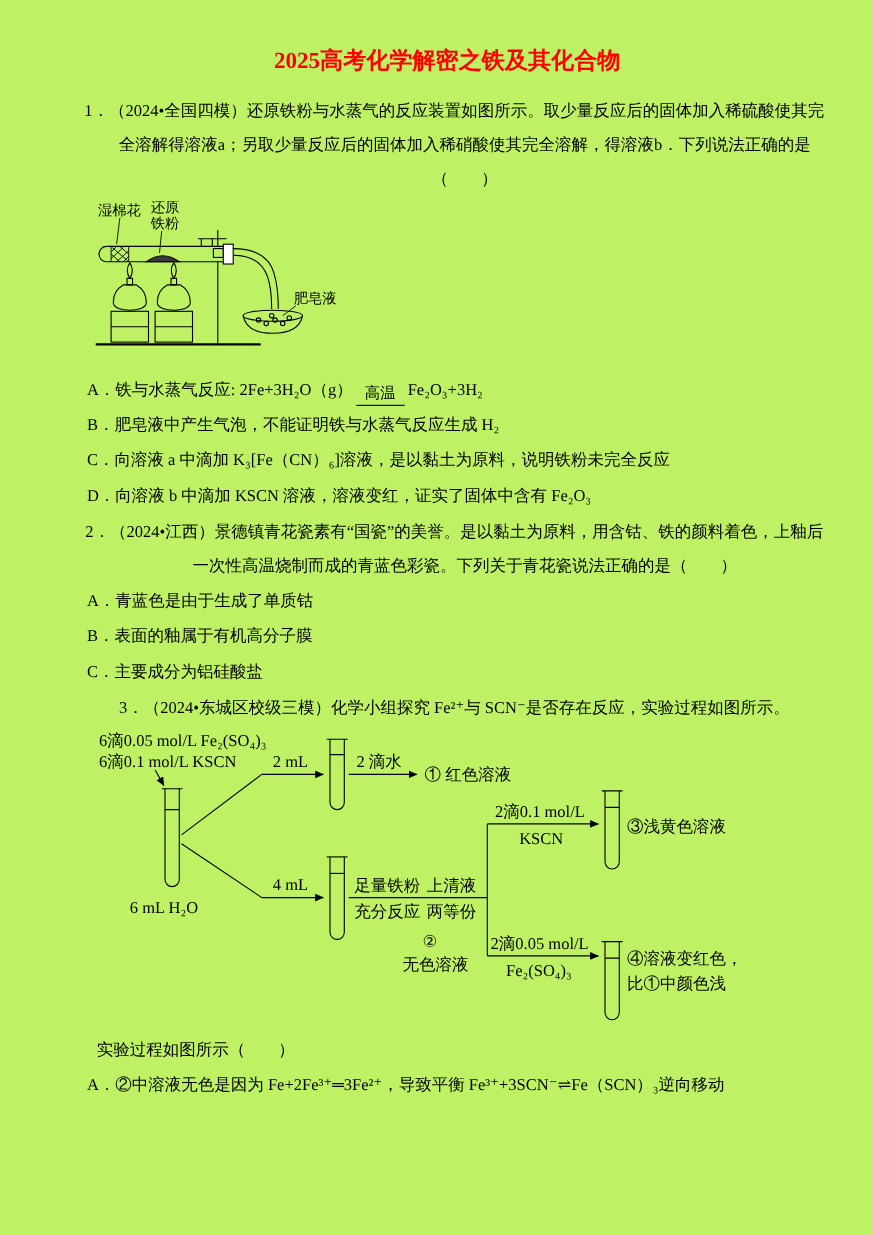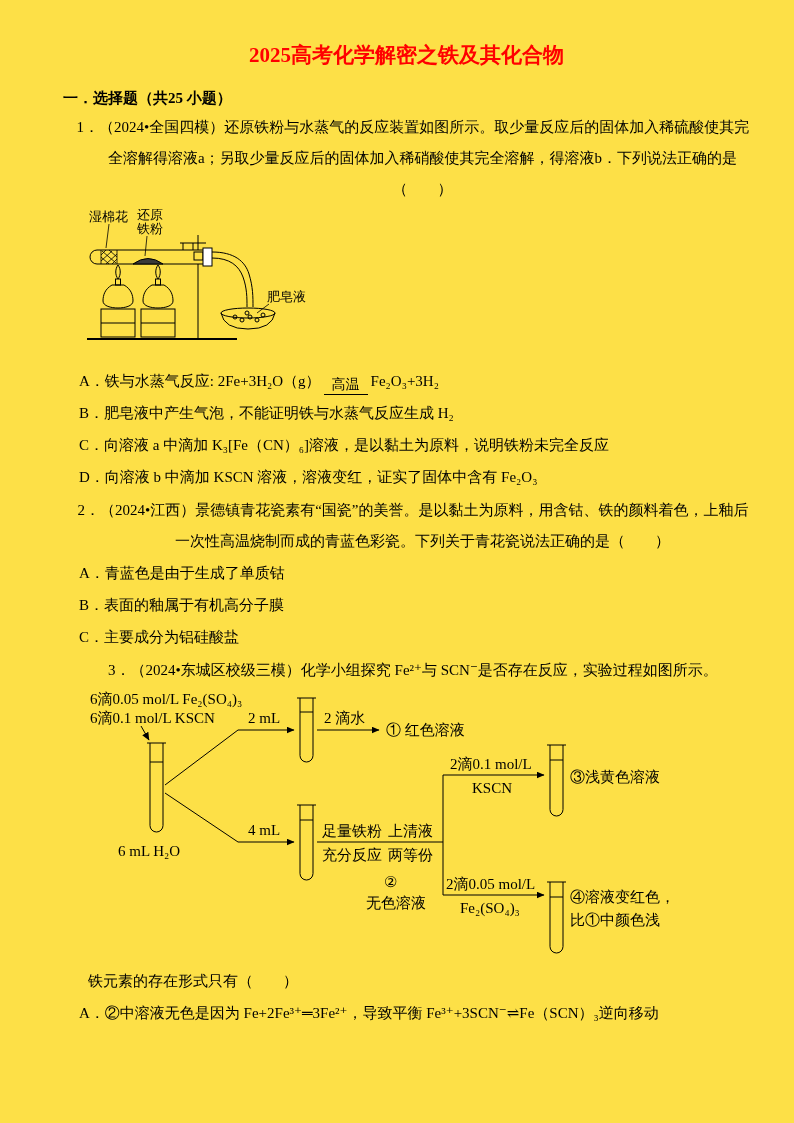--- a/index.html
+++ b/index.html
@@ -6,21 +6,21 @@
   html, body { background: #ffffff; }
   body {
     font-family: "Liberation Serif", "DejaVu Serif", serif;
     color: #000;
   }
   .page {
     position: relative;
     width: 794px;
     height: 1123px;
     margin: 0 auto;
-    background: #fde047;
+    background: #bef264;
     padding: 40px 44px 0 63px;
     overflow: hidden;
   }
   .title {
     font-size: 21px;
     font-weight: bold;
     color: #ff0000;
     text-align: center;
     line-height: 30px;
     margin-bottom: 16px;
@@ -73,21 +73,20 @@
   }
   .question { margin-bottom: 2px; }
 </style>
 </head>
 <body>
 
 <div class="page">
 
   <h1 class="title">2025高考化学解密之铁及其化合物</h1>
 
-  <div class="section-heading">一．选择题（共25 小题）</div>
 
   <div class="question">
     <p class="stem">1．（2024•全国四模）还原铁粉与水蒸气的反应装置如图所示。取少量反应后的固体加入稀硫酸使其完全溶解得溶液a；另取少量反应后的固体加入稀硝酸使其完全溶解，得溶液b．下列说法正确的是（　　）</p>
 
     <svg class="figure fig fig-apparatus" width="250" height="152" viewBox="0 0 250 152">
       <g stroke="#000" stroke-width="1" fill="none">
 
         <line x1="113" y1="26" x2="113" y2="41"></line>
         <line x1="113" y1="55" x2="113" y2="130"></line>
 
@@ -239,17 +238,17 @@
         <text x="362" y="79">2滴0.1 mol/L</text>
         <text x="384" y="103">KSCN</text>
         <text x="482" y="92">③浅黄色溶液</text>
         <text x="358" y="199">2滴0.05 mol/L</text>
         <text x="372" y="223">Fe₂(SO₄)₃</text>
         <text x="482" y="212">④溶液变红色，</text>
         <text x="482" y="235">比①中颜色浅</text>
       </g>
     </svg>
 
-    <p class="q-footer">铁元素的存在形式只有（　　）</p>
+    <p class="q-footer">实验过程如图所示（　　）</p>
     <p class="option">A．②中溶液无色是因为 Fe+2Fe³⁺═3Fe²⁺，导致平衡 Fe³⁺+3SCN⁻⇌Fe（SCN）₃逆向移动</p>
   </div>
 
 </div>
 
 </body></html>

